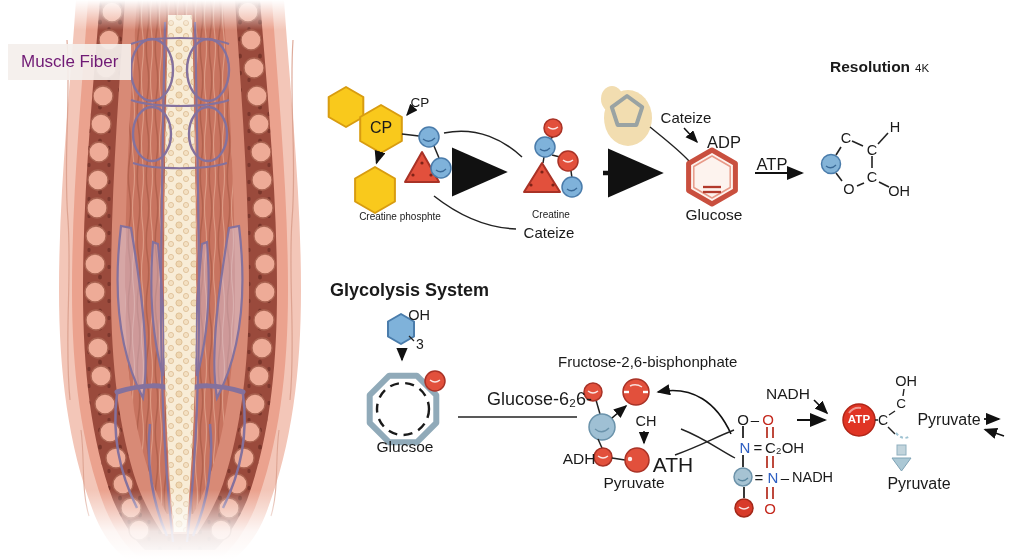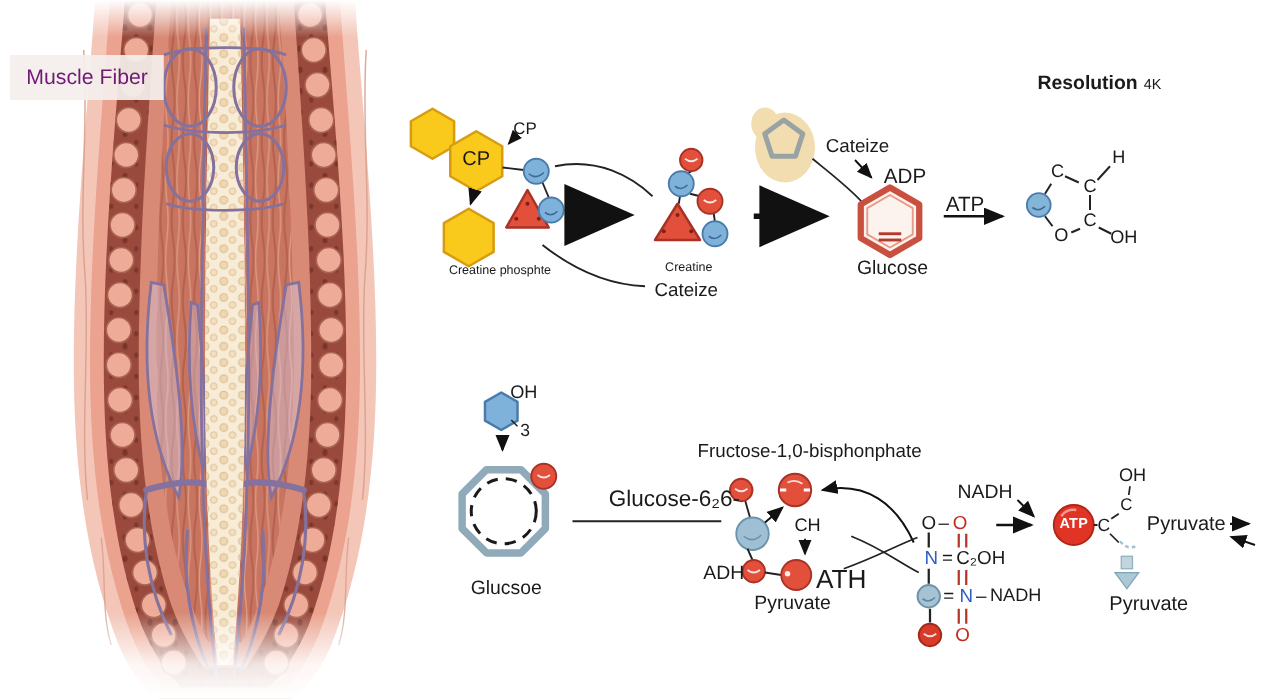--- a/index.html
+++ b/index.html
@@ -323,25 +323,26 @@
   <div class="t" style="left:724px;top:142px;font-size:16.5px">ADP</div>
   <div class="t" style="left:714px;top:215px;font-size:15.5px">Glucose</div>
   <div class="t" style="left:772px;top:164px;font-size:16.5px">ATP</div>
   <div class="t" style="left:846px;top:138px;font-size:14.5px">C</div>
   <div class="t" style="left:895px;top:127px;font-size:14.5px">H</div>
   <div class="t" style="left:872px;top:150px;font-size:14.5px">C</div>
   <div class="t" style="left:849px;top:189px;font-size:14.5px">O</div>
   <div class="t" style="left:872px;top:177px;font-size:14.5px">C</div>
   <div class="t" style="left:899px;top:191px;font-size:14.5px">OH</div>
 
+  <div class="tl b" style="left:330px;top:290px;font-size:18px">Glycolysis System</div>
   <div class="t" style="left:419px;top:315px;font-size:14.5px">OH</div>
   <div class="t" style="left:420px;top:344px;font-size:14px">3</div>
-  <div class="t" style="left:405px;top:471px;font-size:15.5px">Glucsoe</div>
+  <div class="t" style="left:405px;top:447px;font-size:15.5px">Glucsoe</div>
   <div class="tl" style="left:487px;top:399px;font-size:18px">Glucose-6₂6-</div>
-  <div class="tl" style="left:558px;top:361px;font-size:15px">Fructose-1,0-bisphonphate</div>
+  <div class="tl" style="left:558px;top:361px;font-size:15px">Fructose-2,6-bisphonphate</div>
   <div class="t" style="left:646px;top:421px;font-size:14.5px">CH</div>
   <div class="t" style="left:579px;top:459px;font-size:15.5px">ADH</div>
   <div class="t" style="left:673px;top:464px;font-size:21px">ATH</div>
   <div class="t" style="left:634px;top:483px;font-size:15.5px">Pyruvate</div>
   <div class="t" style="left:788px;top:394px;font-size:15.5px">NADH</div>
 
   <div class="t" style="left:743px;top:419px;font-size:15px">O</div>
   <div class="t" style="left:755px;top:419px;font-size:15px">–</div>
   <div class="t red" style="left:768px;top:419px;font-size:15px">O</div>
   <div class="t blue" style="left:745px;top:447px;font-size:15px">N</div>

